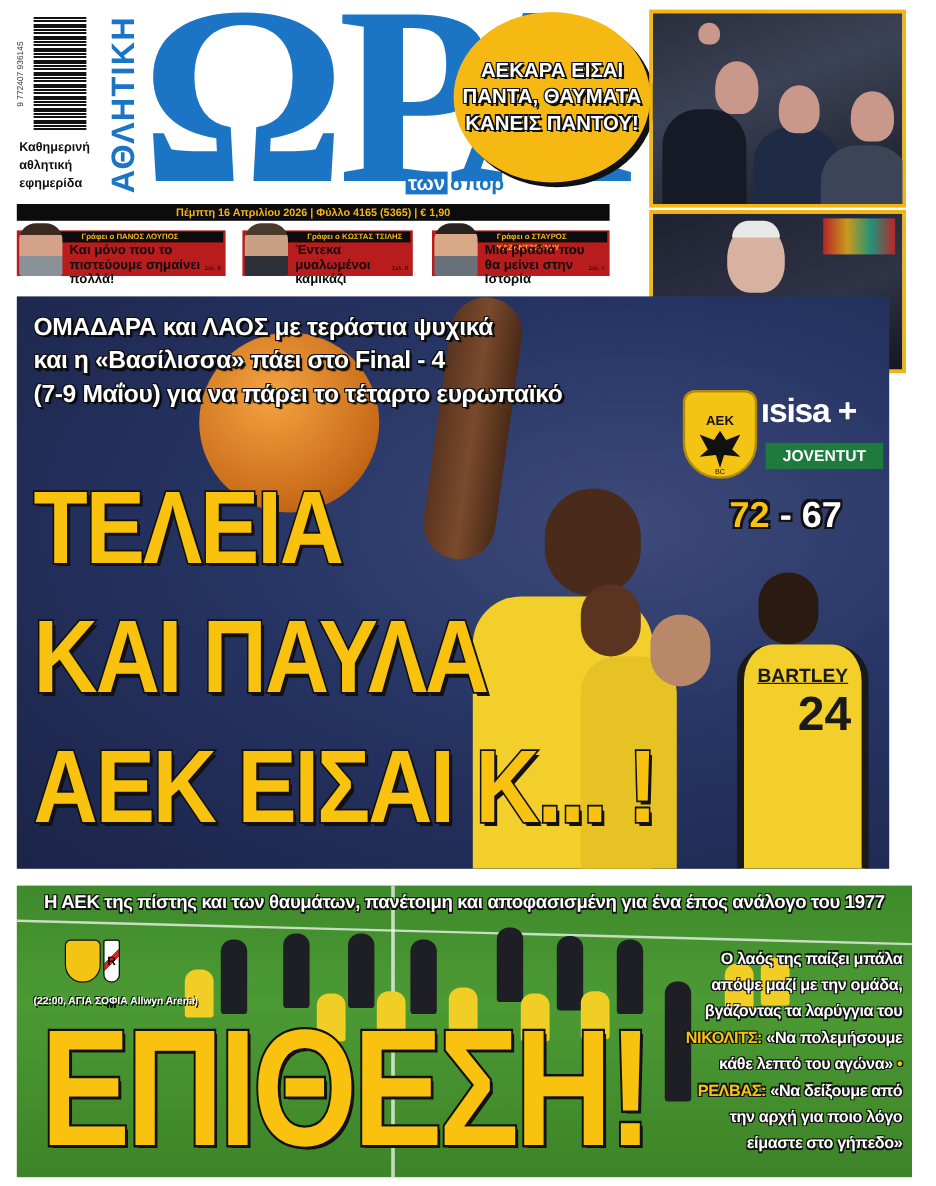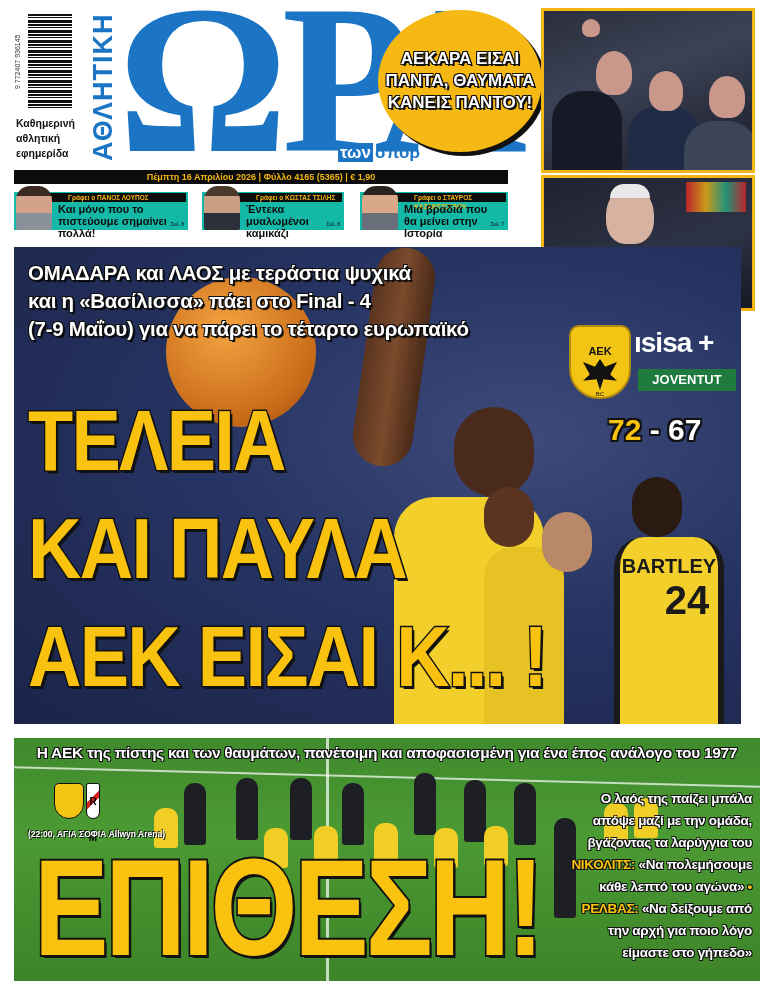--- a/index.html
+++ b/index.html
@@ -14,41 +14,41 @@
   .logo-main{left:118px;top:-26px;font-family:"Liberation Serif",serif;font-weight:bold;font-size:212px;color:#1b75c4;line-height:1;letter-spacing:-6px;}
   .logo-sub{left:338px;top:143px;font-size:17px;font-weight:bold;color:#1b75c4;}
   .logo-sub .box{background:#1b75c4;color:#fff;padding:0 2px;margin-right:2px;}
   .bubble{left:378px;top:10px;width:164px;height:142px;border-radius:50%;background:#f6b914;box-shadow:4px 4px 0 #111;display:flex;flex-direction:column;justify-content:center;align-items:center;}
   .bubble span{font-size:17px;font-weight:bold;color:#fff;line-height:22px;text-shadow:-1px -1px 0 #111,1px -1px 0 #111,-1px 1px 0 #111,1px 1px 0 #111,2px 2px 0 #111;}
   .photo1{left:541px;top:8px;width:214px;height:165px;border:3px solid #f2b512;background:linear-gradient(160deg,#2a2e3c 0%,#3c4256 40%,#1a1d28 100%);box-sizing:border-box;overflow:hidden;}
   .photo2{left:541px;top:175px;width:214px;height:136px;border:3px solid #f2b512;background:linear-gradient(160deg,#1f2230 0%,#2e3346 60%,#151822 100%);box-sizing:border-box;overflow:hidden;}
   .person{position:absolute;border-radius:50% 50% 40% 40%;background:#c9988a;}
   .suit{position:absolute;background:#161a26;border-radius:30px 30px 0 0;}
   .dateline{left:14px;top:170px;width:494px;height:14px;background:#0c0c0c;color:#f2b512;font-size:9px;font-weight:bold;text-align:center;line-height:14px;}
-  .col{top:192px;height:38px;background:#14b8a6;box-sizing:border-box;}
+  .col{top:192px;height:38px;background:#b91c1c;box-sizing:border-box;}
   .col .byline{position:absolute;left:32px;right:2px;top:1px;height:9px;background:#0c0c0c;color:#f6b914;font-size:6.5px;line-height:9px;padding-left:22px;font-weight:bold;}
   .col .face{position:absolute;left:2px;top:-6px;width:36px;height:44px;border-radius:14px 14px 2px 2px;background:linear-gradient(180deg,#3b2a20 0 22%,#d4a28a 22% 62%,#8a9198 62%);}
   .col .head{position:absolute;left:44px;top:11px;right:18px;font-size:11px;font-weight:bold;color:#0c0c0c;line-height:12px;}
   .col .pg{position:absolute;right:4px;bottom:3px;font-size:5px;color:#0c0c0c;}
   .hero{left:14px;top:247px;width:727px;height:477px;background:radial-gradient(ellipse at 70% 40%,#3d4a7a 0%,#263463 45%,#1b2448 100%);overflow:hidden;}
   .ball{left:152px;top:30px;width:150px;height:150px;border-radius:50%;background:radial-gradient(circle at 40% 35%,#f4a341,#c76a18 70%,#8a4510);}
   .arm{left:350px;top:0;width:60px;height:220px;background:linear-gradient(90deg,#5a3420,#7a4a2c,#4a2a18);border-radius:30px;transform:rotate(8deg);}
   .player{background:#f2cf2a;}
   .deck{left:14px;top:12px;font-size:20.5px;font-weight:bold;color:#fff;line-height:28px;text-shadow:-1px -1px 0 #111,1px -1px 0 #111,-1px 1px 0 #111,1px 1px 0 #111,2px 2px 1px #000;letter-spacing:-0.3px;}
   .big{left:14px;font-size:86px;font-weight:bold;color:#f9c20e;line-height:1;letter-spacing:-2px;
     -webkit-text-stroke:3px #111;paint-order:stroke fill;text-shadow:3px 3px 0 #111;transform:scaleX(0.86);transform-origin:left;}
   .crest{left:555px;top:78px;width:62px;height:74px;background:#f4c414;border-radius:10px 10px 30px 30px;border:2px solid #b08a0a;box-sizing:border-box;display:flex;flex-direction:column;align-items:center;}
   .crest .t{font-size:11px;font-weight:bold;color:#111;margin-top:18px;}
   .crest .eagle{width:34px;height:34px;background:#111;margin-top:2px;clip-path:polygon(50% 0,65% 25%,100% 10%,80% 50%,100% 70%,60% 65%,50% 100%,40% 65%,0 70%,20% 50%,0 10%,35% 25%);}
   .crest .bc{font-size:6px;color:#111;margin-top:1px;}
   .sponsor{left:620px;top:80px;font-size:28px;font-weight:bold;color:#fff;letter-spacing:-1px;}
   .juv{left:624px;top:122px;width:98px;height:22px;background:#1f7a3e;color:#fff;font-size:13px;font-weight:bold;text-align:center;line-height:22px;}
   .score{left:594px;top:168px;font-size:30px;font-weight:bold;line-height:1;text-shadow:-2px -2px 0 #111,2px -2px 0 #111,-2px 2px 0 #111,2px 2px 0 #111;}
   .score .h{color:#f9c20e;} .score .a{color:#fff;}
-  .jersey-name{font-size:20px;font-weight:bold;color:#1a1a1a;}
+  .jersey-name{font-size:16px;font-weight:bold;color:#1a1a1a;text-decoration:underline;}
   .jersey-num{font-size:40px;font-weight:bold;color:#1a1a1a;padding-left:36px;}
   .bottom{left:14px;top:738px;width:746px;height:243px;background:linear-gradient(180deg,#3f8a2c 0%,#4c9a34 40%,#3d8428 100%);overflow:hidden;}
   .line-white{position:absolute;background:rgba(255,255,255,0.7);}
   .staff{position:absolute;width:22px;height:62px;background:#1e1f24;border-radius:10px 10px 3px 3px;}
   .yplayer{position:absolute;width:24px;height:40px;background:#f0ce25;border-radius:10px 10px 3px 3px;}
   .bottom-deck{left:0;top:6px;width:746px;text-align:center;font-size:15.5px;font-weight:bold;color:#fff;text-shadow:-1px -1px 0 #111,1px -1px 0 #111,-1px 1px 0 #111,1px 1px 0 #111;letter-spacing:-0.3px;}
   .mini-crest{left:40px;top:45px;width:30px;height:36px;background:#f4c414;border-radius:5px 5px 15px 15px;border:1px solid #111;box-sizing:border-box;}
   .mini-crest2{left:72px;top:45px;width:14px;height:36px;background:linear-gradient(135deg,#fff 0 40%,#d22 40% 55%,#fff 55%);border-radius:5px 5px 15px 15px;border:1px solid #111;box-sizing:border-box;font-size:10px;font-weight:bold;text-align:center;line-height:36px;}
   .kick{left:14px;top:91px;font-size:8.5px;font-weight:bold;color:#fff;text-shadow:-1px -1px 0 #111,1px 1px 0 #111;}
   .epithesi{left:20px;top:100px;font-size:138px;font-weight:bold;color:#f9c20e;line-height:1;letter-spacing:-4px;

